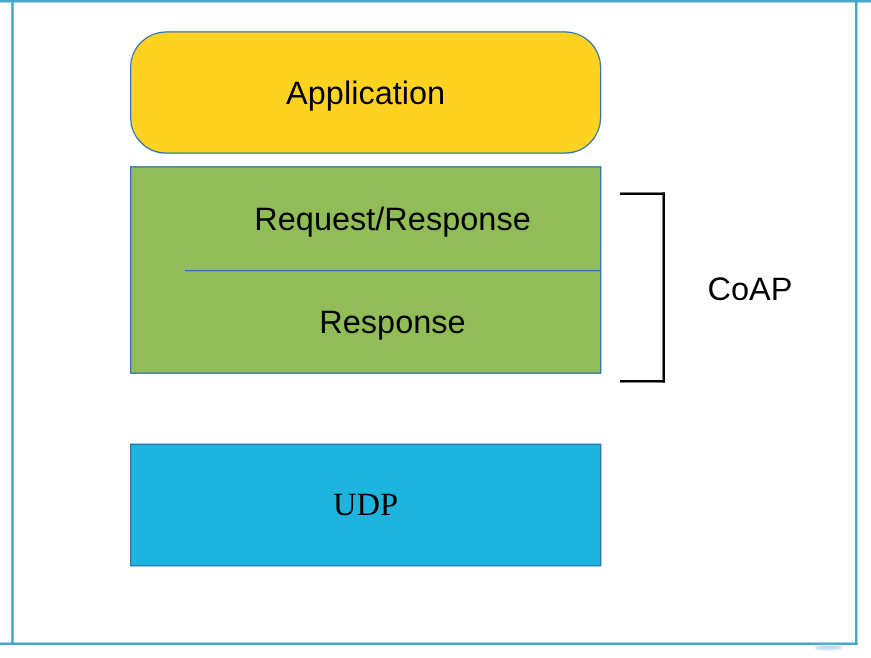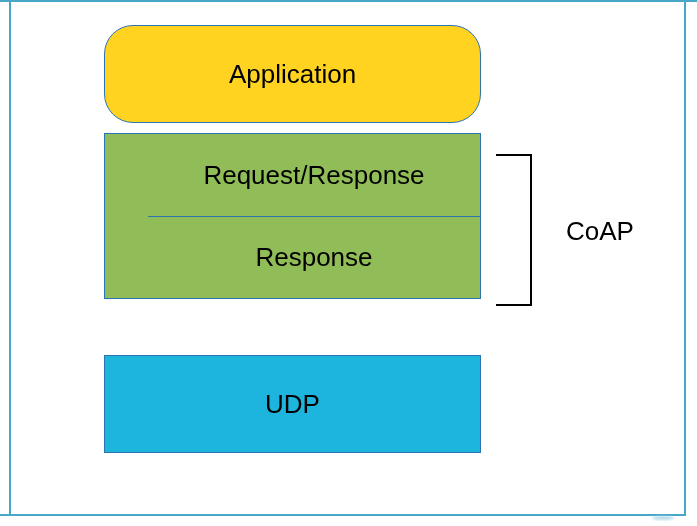--- a/index.html
+++ b/index.html
@@ -110,21 +110,21 @@
 
   <div class="green-stack" style="background-color: rgb(145, 189, 89);">
     <div class="green-cell upper">
       <span>Request/Response</span>
     </div>
     <div class="green-cell lower">
       <span>Response</span>
     </div>
   </div>
 
-  <div class="box box-udp" style="background-color: rgb(29, 181, 221);">
+  <div class="box box-udp" style="background-color: rgb(29, 181, 221); font-family: Liberation Serif, serif;">
     <span>UDP</span>
   </div>
 
   <div class="bracket"></div>
   <div class="bracket-label">CoAP</div>
 
   <div class="smudge"></div>
 
 </div>
 

